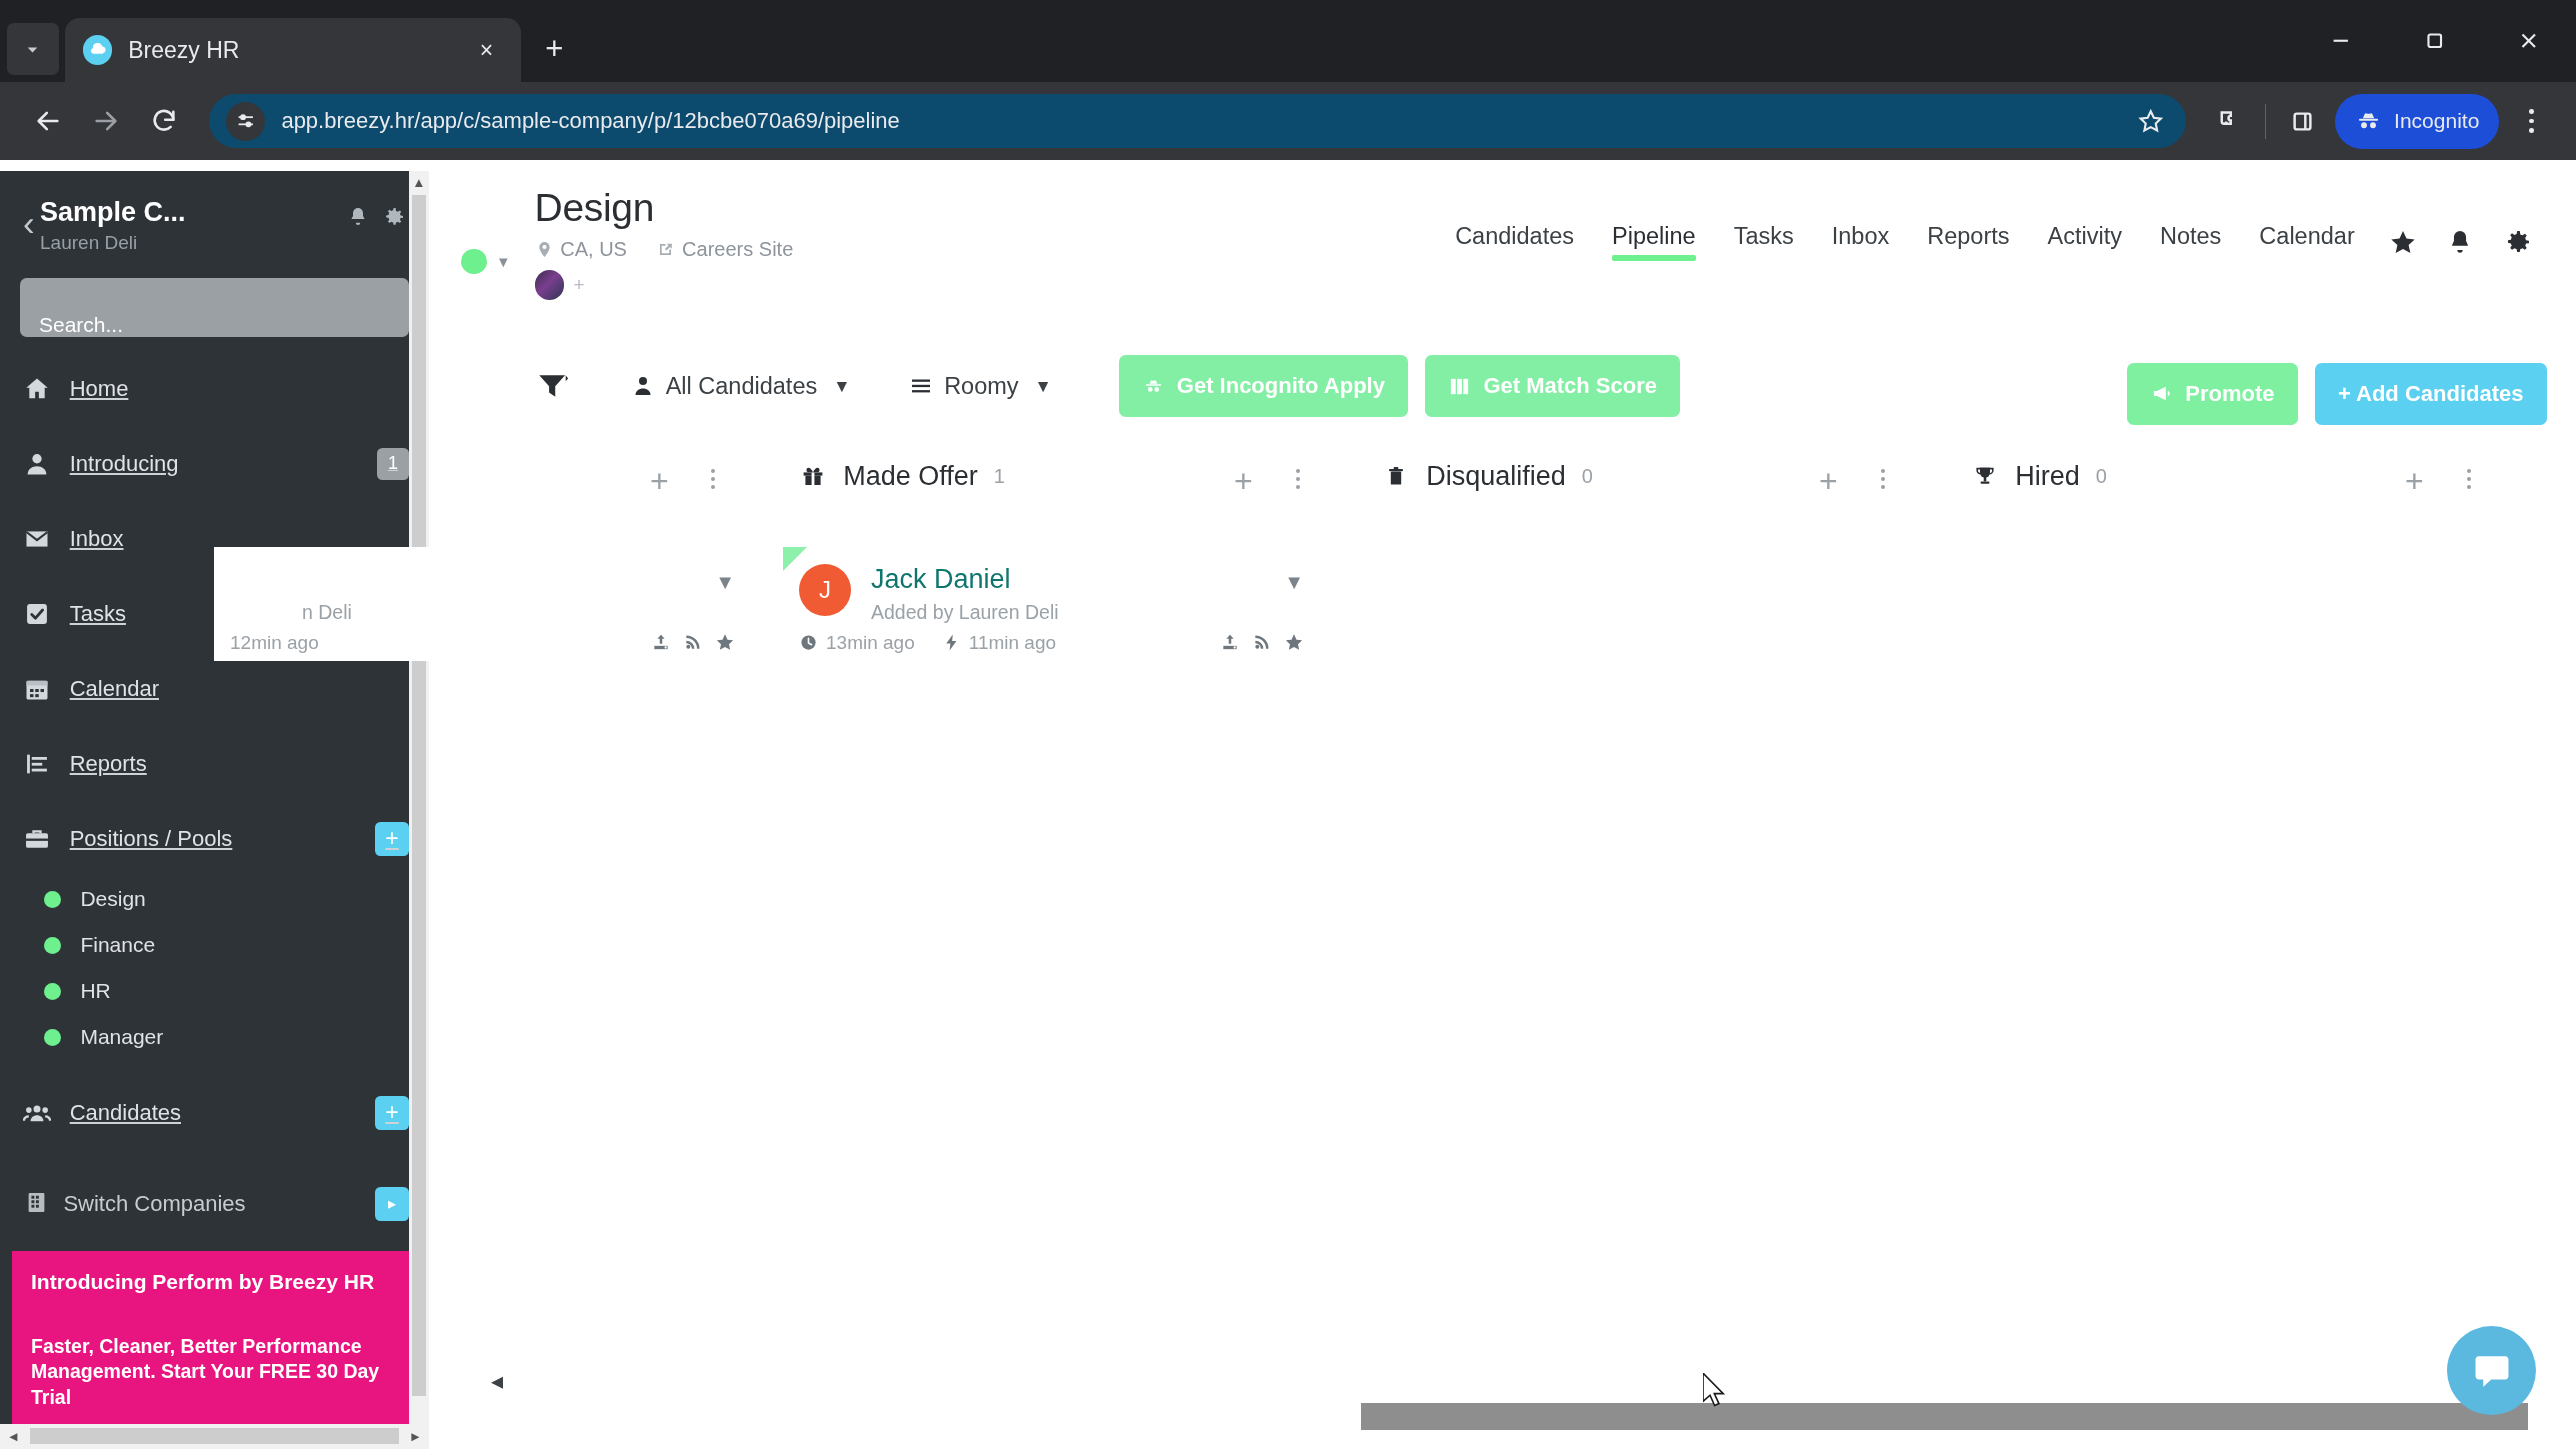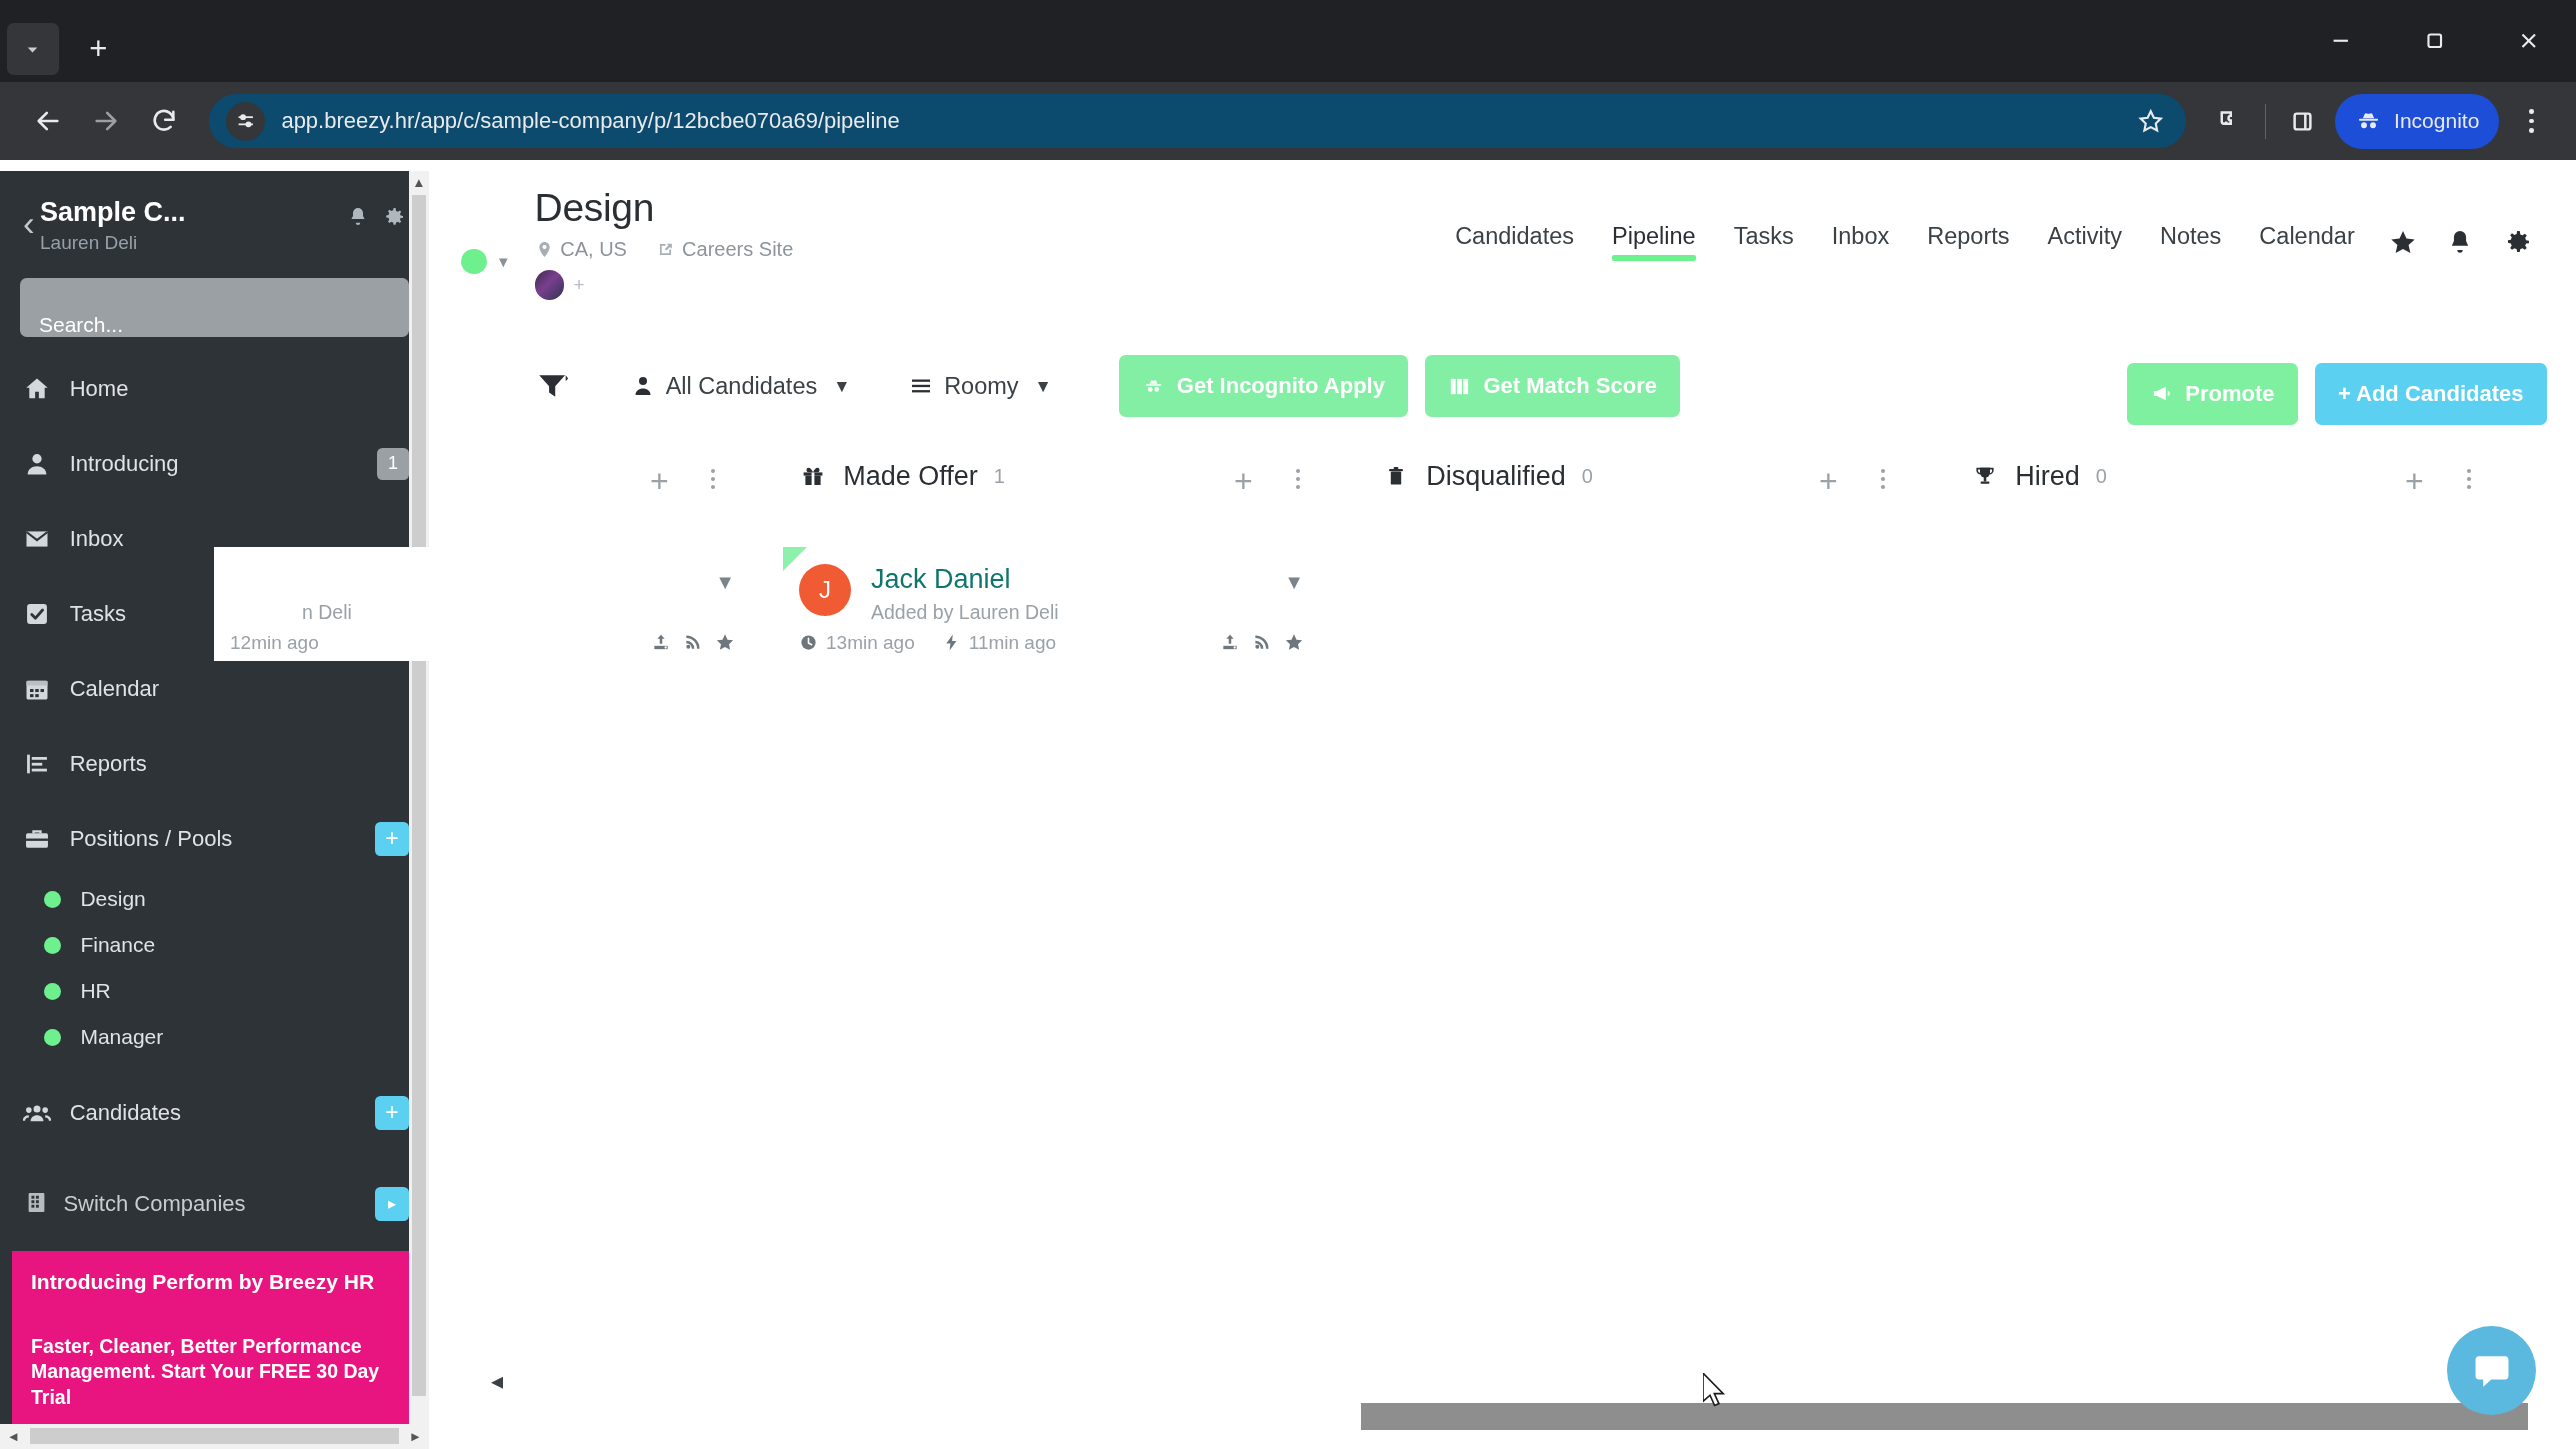--- a/index.html
+++ b/index.html
@@ -119,21 +119,21 @@
   .sb-headicons { display: flex; align-items: center; gap: 12px; margin-top: 8px; }
   .sb-headicons svg { width: 24px; height: 24px; fill: #b0b7bd; }
 
   .sb-search {
     margin: 24px 20px 0 20px; height: 59px; background: #9ba0a5;
     border-radius: 6.7px; display: flex; align-items: flex-end; padding: 0 19px;
   }
   .sb-search span { color: #ffffff; font-size: 21px; }
 
   .sb-item {
-    display: flex; align-items: center; height: 75px; padding: 0 20px 0 23px;
+    display: flex; align-items: center; height: 75px; padding: 0 20px 0 23px; text-decoration: underline;
   }
   .sb-item .ico { width: 36px; display: flex; align-items: center; justify-content: flex-start; flex: 0 0 auto; }
   .sb-item .ico svg { width: 28px; height: 28px; fill: #d3d8dc; }
   .sb-item .lbl { flex: 1; font-size: 22px; color: #dfe3e6; margin-left: 10.7px; }
   .badge-num {
     min-width: 32px; height: 32px; border-radius: 5.4px; background: #9ba0a5;
     color: #fff; font-size: 18px; display: flex; align-items: center; justify-content: center; padding: 0 8px;
   }
   .badge-plus {
     width: 34px; height: 34px; border-radius: 5.4px; background: #5bd0f0;
@@ -265,20 +265,29 @@
 </head>
 <body>
 
 <div class="browser">
 
   <div class="tabstrip">
     <div class="tabsearch">
       <svg viewBox="0 0 24 24">
           <path d="M7 10l5 5 5-5z"></path>
         </svg>
+    </div>
+    <div class="tab">
+      <span class="tab-favicon">
+        <svg viewBox="0 0 24 24">
+            <path d="M19 15a4 4 0 0 0-1-7.9A6 6 0 0 0 6.2 9 3.6 3.6 0 0 0 7 16h12z"></path>
+          </svg>
+      </span>
+      <span class="tab-title">Breezy HR</span>
+      <span class="tab-close">×</span>
     </div>
     <div class="newtab">+</div>
 
     <div class="winbtns">
       <div class="winbtn">
         <svg viewBox="0 0 24 24">
             <line x1="4" y1="12" x2="20" y2="12"></line>
           </svg>
       </div>
       <div class="winbtn">

